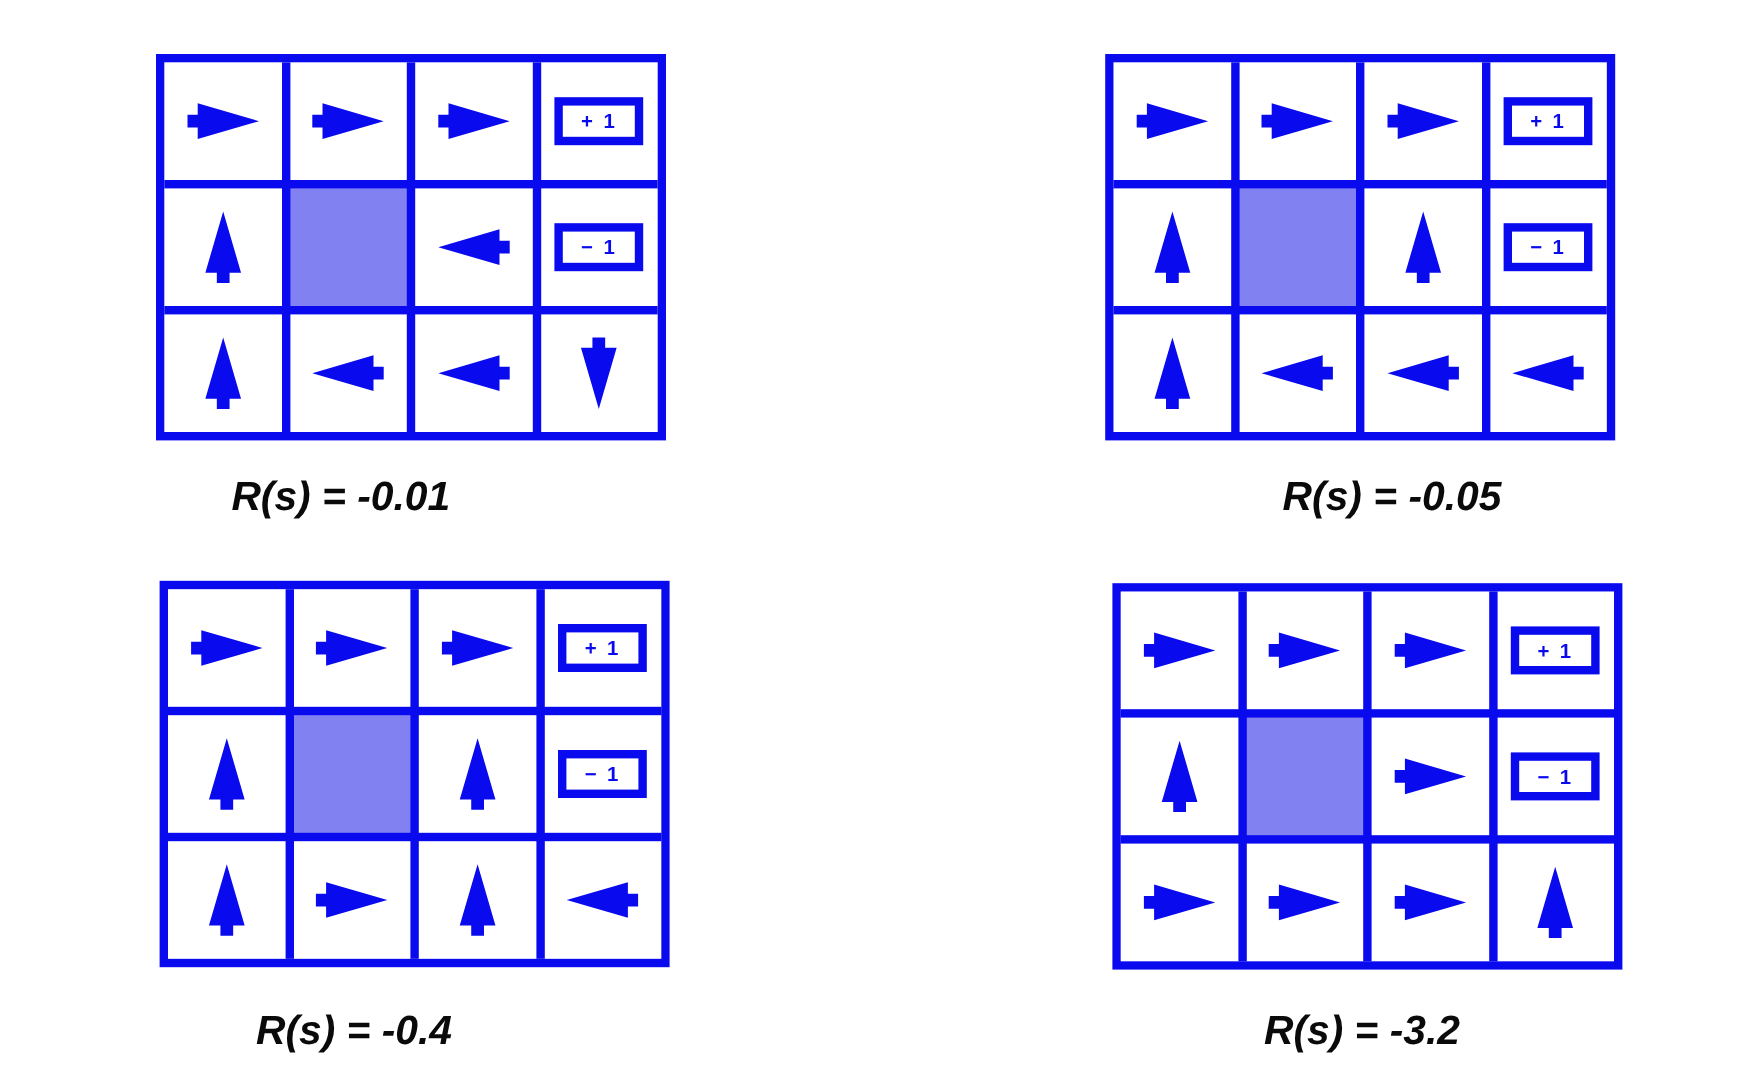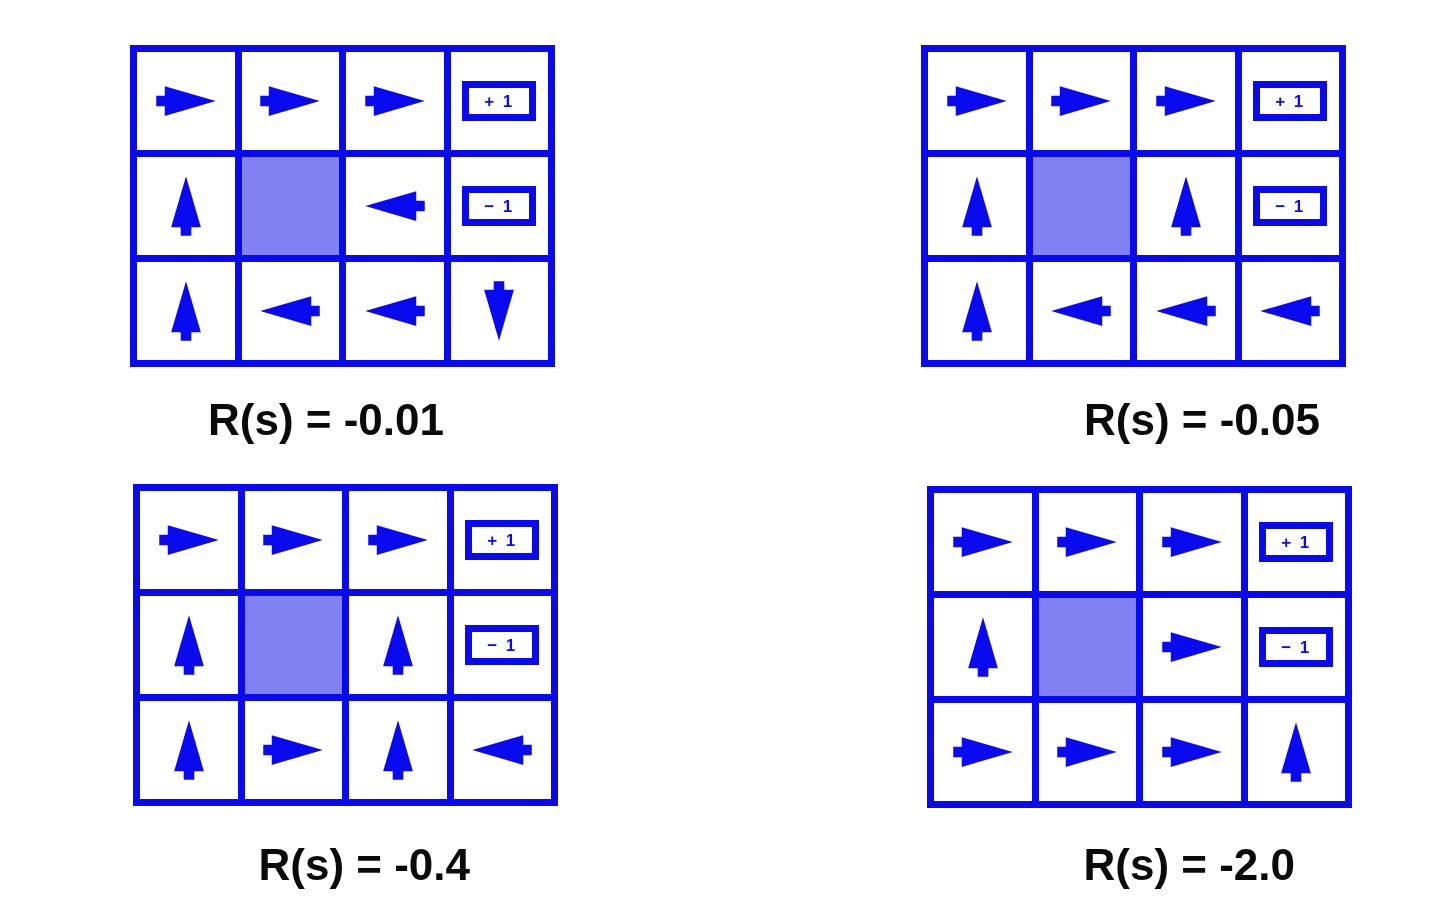--- a/index.html
+++ b/index.html
@@ -51,35 +51,36 @@
     color: var(--blue, #0a0aef);
     font-size: 17px;
     font-weight: bold;
     letter-spacing: 2px;
     line-height: 1;
     white-space: nowrap;
   }
   .grid-caption {
     position: absolute;
     width: 320px;
-    text-align: right;
+    text-align: center;
     color: var(--label, #0a0a0a);
-    font-size: 44px;
+    font-size: 34px;
     font-weight: 600;
     line-height: 1.1;
     white-space: nowrap;
+    font-style: italic;
   }
   
   #grid-0 { left: 130px; top: 45px; }
   #grid-1 { left: 921px; top: 45px; }
   #grid-2 { left: 133px; top: 484px; }
   #grid-3 { left: 927px; top: 486px; }
   #caption-0 { left: 124px; top: 396px; }
   #caption-1 { left: 1000px; top: 396px; }
-  #caption-2 { left: 150px; top: 841px; }
+  #caption-2 { left: 135px; top: 841px; }
   #caption-3 { left: 975px; top: 841px; }
 </style>
 </head>
 <body>
 
 <div id="canvas" style="--blue: #0a0aef; --wall: #8181f2; --label: #0a0a0a; --bg: #ffffff;">
 
   <div id="grid-0" class="gridworld">
     <div class="cells">
         <div class="cell">
@@ -319,15 +320,15 @@
             <polygon points="4,27 12,27 12,18 60,32 12,46 12,37 4,37"></polygon>
           </svg>
         </div>
         <div class="cell">
           <svg viewBox="0 0 64 64" width="68" height="68">
             <polygon points="27,60 27,52 18,52 32,4 46,52 37,52 37,60"></polygon>
           </svg>
         </div>
       </div>
   </div>
-  <div id="caption-3" class="grid-caption">R(s) = -2.0</div>
+  <div id="caption-3" class="grid-caption">R(s) = -3.2</div>
 
 </div>
 
 </body></html>

